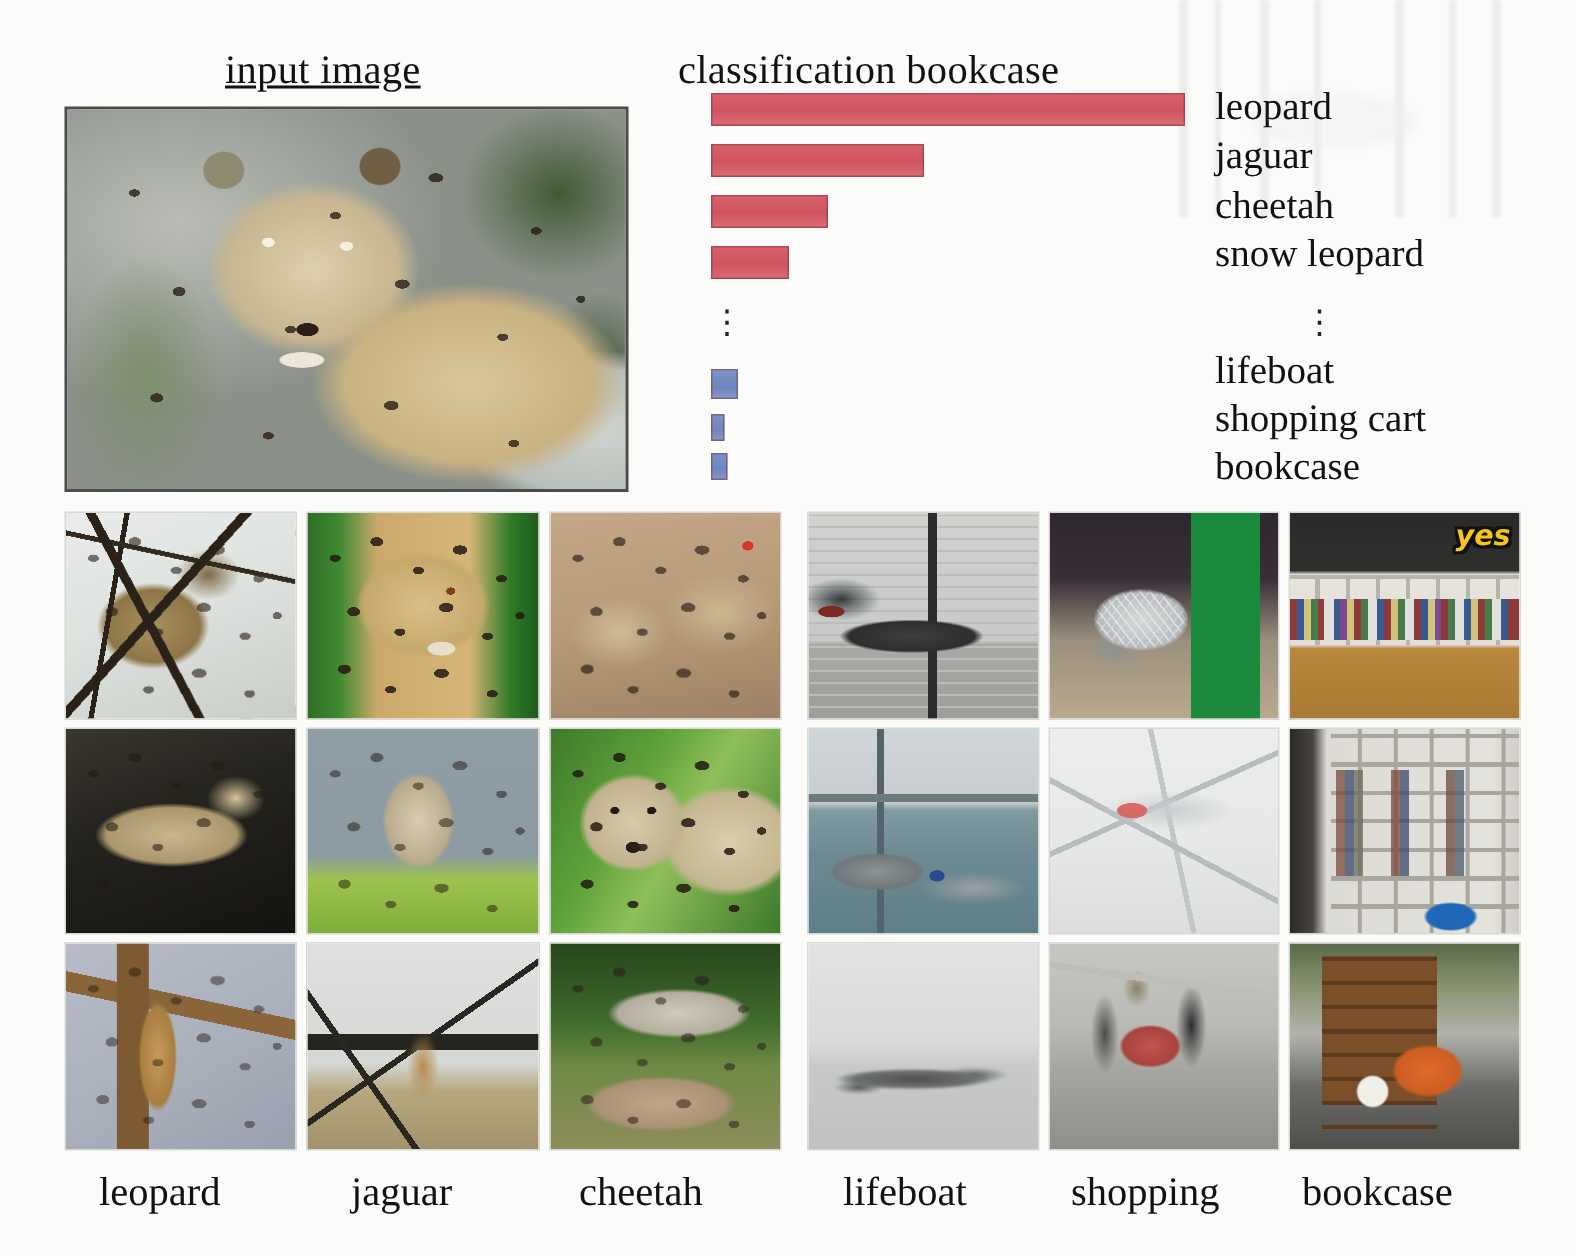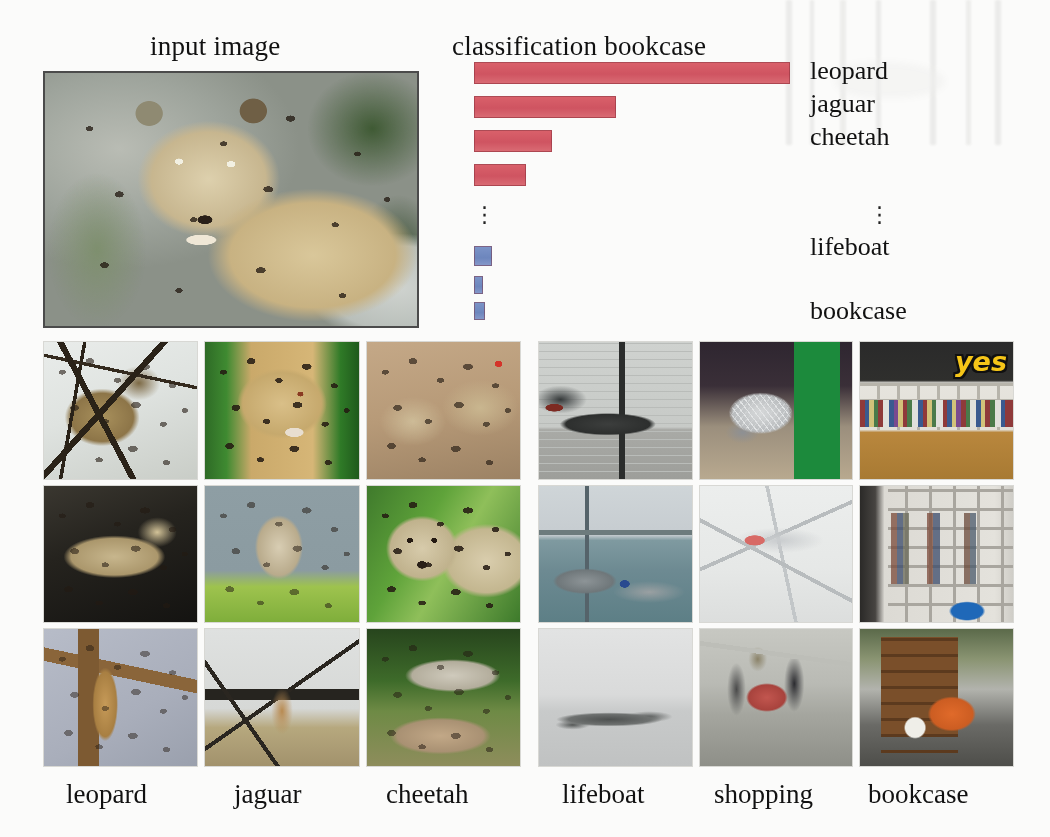--- a/index.html
+++ b/index.html
@@ -22,21 +22,21 @@
         #7a7a74 186px 191px,transparent 191px 215px,#6b6b66 215px 221px,transparent 221px 270px);
     filter:blur(1.2px);
   }
   .ghost:after{
     content:"";position:absolute;left:55px;top:62px;width:110px;height:36px;
     background:#8a8a84;opacity:.55;border-radius:40% 60% 50% 45%;filter:blur(3px);
   }
 
   
   .hd{position:absolute;font-size:27px;letter-spacing:.2px;white-space:nowrap;}
-  #h-input{left:150px;top:31px;}
+  #h-input{left:150px;top:31px;text-decoration:underline;}
   #h-class{left:452px;top:31px;}
 
   
   #input-photo{
     position:absolute;left:43px;top:71px;width:376px;height:257px;
     border:2px solid #4b4b4b;box-sizing:border-box;overflow:hidden;
   }
 
   
   #chart{position:absolute;left:474px;top:62px;width:560px;height:270px;}
@@ -75,21 +75,21 @@
       radial-gradient(ellipse 7px 5px at 16% 76%,#241a12 60%,transparent 62%),
       radial-gradient(ellipse 6px 4px at 36% 86%,#241a12 60%,transparent 62%),
       radial-gradient(ellipse 8px 5px at 58% 78%,#241a12 60%,transparent 62%),
       radial-gradient(ellipse 6px 4px at 80% 88%,#241a12 60%,transparent 62%),
       radial-gradient(ellipse 5px 4px at 92% 50%,#241a12 60%,transparent 62%);
     opacity:.85;
   }
   .blur{filter:blur(.7px);}
   .yes{
     position:absolute;right:6px;top:4px;font-family:"DejaVu Sans",sans-serif;
-    font-weight:bold;font-style:italic;font-size:27px;color:#f5c518;
+    font-weight:bold;font-style:italic;font-size:19px;color:#f5c518;
     text-shadow:-2px 0 #111,2px 0 #111,0 -2px #111,0 2px #111,2px 2px #111,-2px 2px #111,2px -2px #111,-2px -2px #111;
   }
 </style>
 </head>
 <body>
 
 <div class="ghost"></div>
 
 <div class="hd" id="h-input">input image</div>
 <div class="hd" id="h-class">classification bookcase</div>
@@ -141,24 +141,26 @@
   <div class="barrow" style="top:214px;width:9px;height:18px;">
     <div class="bar blue"></div>
   </div>
   <div class="barrow" style="top:240px;width:11px;height:18px;">
     <div class="bar blue"></div>
   </div>
 
   <div class="lbl" style="top:-4px;">leopard</div>
   <div class="lbl" style="top:29px;">jaguar</div>
   <div class="lbl" style="top:62px;">cheetah</div>
+  <div class="lbl" style="top:94px;">snow leopard</div>
 
   <div class="vdots" style="left:399px;top:140px;">⋮</div>
 
   <div class="lbl" style="top:172px;">lifeboat</div>
+  <div class="lbl" style="top:204px;">shopping cart</div>
   <div class="lbl" style="top:236px;">bookcase</div>
 </div>
 
 <div class="grid" id="grid-left">
 
   <div class="cell">
     <div class="sc" style="background:linear-gradient(160deg,#e9ecea 0%,#dfe3e0 45%,#c9cdc7 100%)"></div>
     <div class="sc" style="background:
       radial-gradient(ellipse 52px 40px at 38% 55%,#a8905c 0%,#8d7548 60%,transparent 72%),
       radial-gradient(ellipse 30px 24px at 62% 30%,#7d6a46 0%,transparent 72%)"></div>

